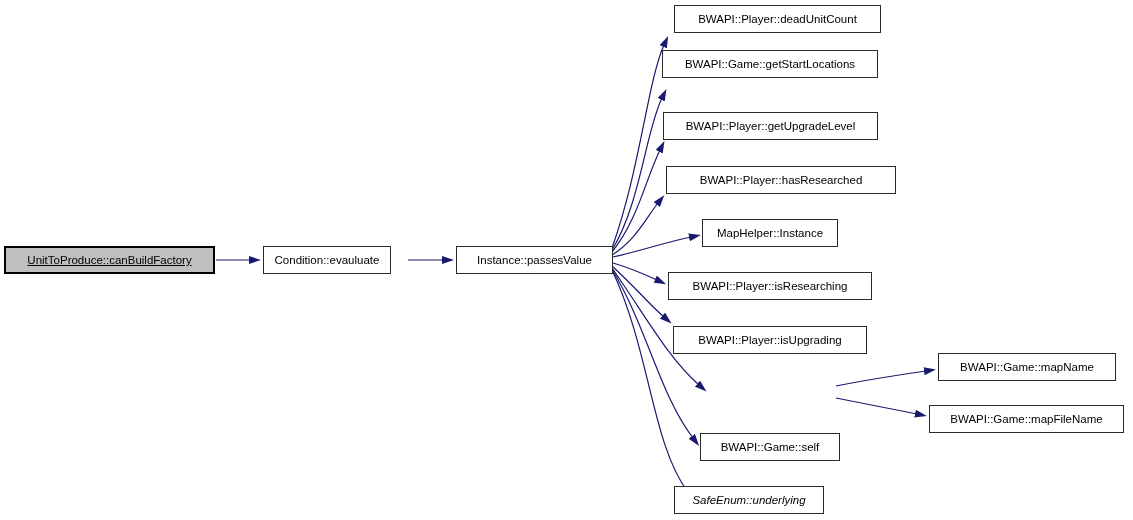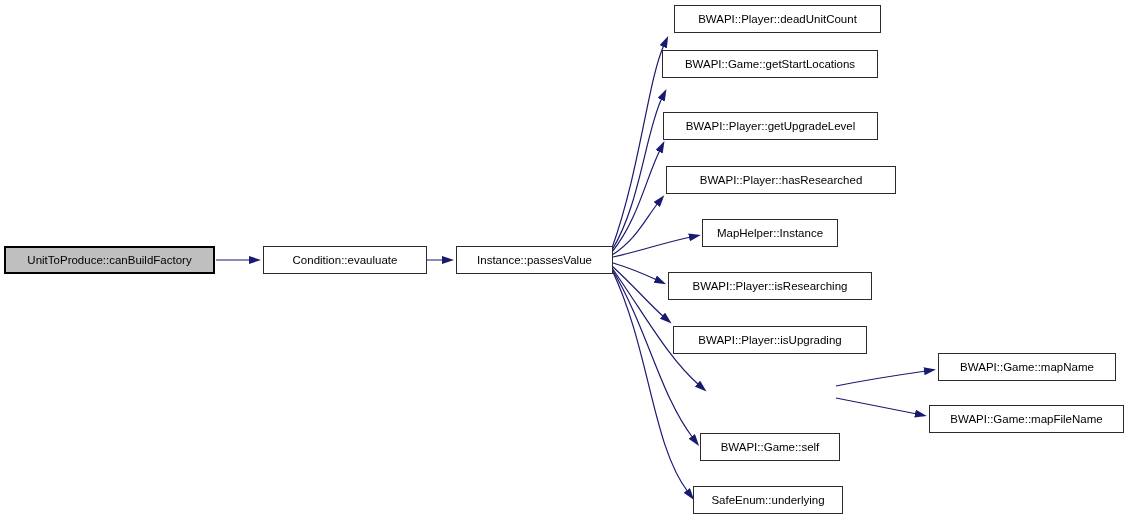--- a/index.html
+++ b/index.html
@@ -65,42 +65,42 @@
       <path d="M612,266 C636,288 650,305 664,317" marker-end="url(#arrow)"></path>
       <path d="M612,268 C645,315 668,358 699,385" marker-end="url(#arrow)"></path>
       <path d="M612,269 C648,330 660,395 693,438" marker-end="url(#arrow)"></path>
       <path d="M612,270 C650,350 652,445 688,492" marker-end="url(#arrow)"></path>
 
       <path d="M836,386 C866,380 898,375 926,371" marker-end="url(#arrow)"></path>
       <path d="M836,398 C866,404 892,409 917,414" marker-end="url(#arrow)"></path>
     </g>
   </svg>
 
-  <div class="node highlight" style="left:4px; top:246px; width:211px;">UnitToProduce::canBuildFactory</div>
+  <div class="node highlight" style="left:4px; top:246px; width:211px;text-decoration:underline;">UnitToProduce::canBuildFactory</div>
 
-  <div class="node" style="left:263px; top:246px; width:164px;">Condition::evauluate</div>
+  <div class="node" style="left:263px; top:246px; width:128px;">Condition::evauluate</div>
 
   <div class="node" style="left:456px; top:246px; width:157px;">Instance::passesValue</div>
 
   <div class="node" style="left:667px; top:5px; width:207px;margin-left:7px;">BWAPI::Player::deadUnitCount</div>
 
   <div class="node" style="left:662px; top:50px; width:216px;">BWAPI::Game::getStartLocations</div>
 
   <div class="node" style="left:663px; top:112px; width:215px;">BWAPI::Player::getUpgradeLevel</div>
 
   <div class="node" style="left:666px; top:166px; width:230px;">BWAPI::Player::hasResearched</div>
 
   <div class="node" style="left:702px; top:219px; width:136px;">MapHelper::Instance</div>
 
   <div class="node" style="left:668px; top:272px; width:204px;">BWAPI::Player::isResearching</div>
 
   <div class="node" style="left:673px; top:326px; width:194px;">BWAPI::Player::isUpgrading</div>
 
 
   <div class="node" style="left:700px; top:433px; width:140px;">BWAPI::Game::self</div>
 
-  <div class="node" style="left:693px; top:486px; width:150px;">SafeEnum::underlying</div>
+  <div class="node" style="left:674px; top:486px; width:150px;font-style:italic;">SafeEnum::underlying</div>
 
   <div class="node" style="left:938px; top:353px; width:178px;">BWAPI::Game::mapName</div>
 
   <div class="node" style="left:929px; top:405px; width:195px;">BWAPI::Game::mapFileName</div>
 
 </div>
 
 </body></html>

